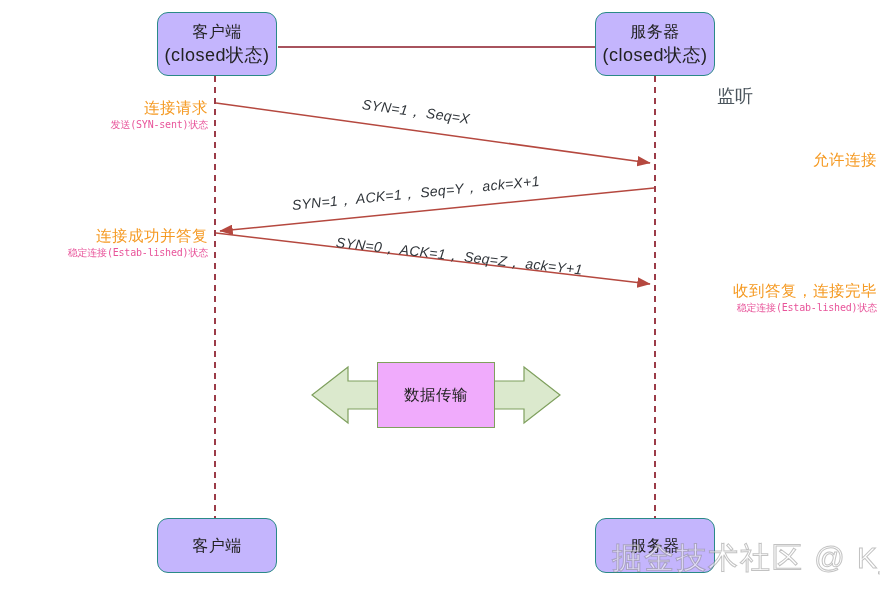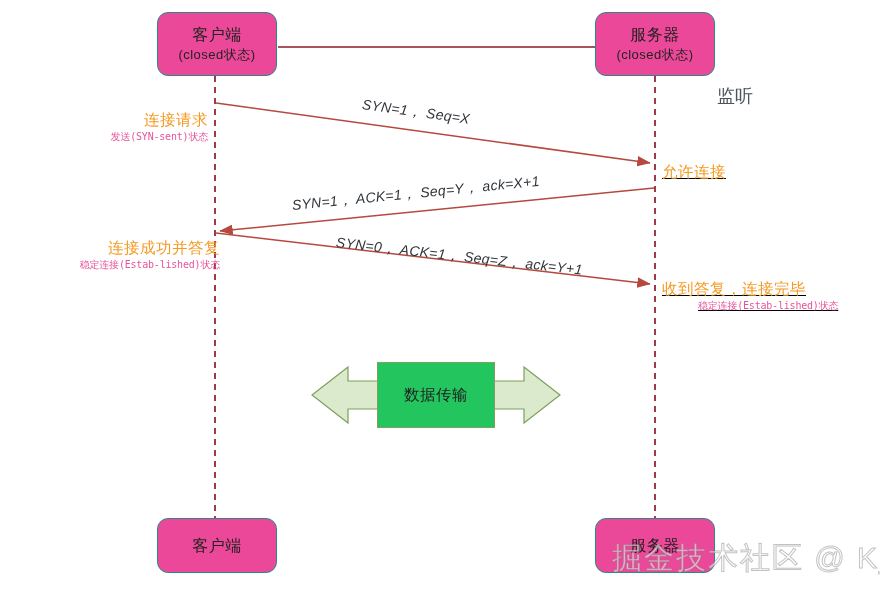--- a/index.html
+++ b/index.html
@@ -20,57 +20,56 @@
   svg.layer {
     position: absolute;
     left: 0;
     top: 0;
     width: 880px;
     height: 591px;
   }
   .node-box {
     position: absolute;
     box-sizing: border-box;
-    background: #ec4899;
+    background: #c4b5fd;
     border: 1.6px solid #2a8a87;
     border-radius: 11px;
     display: flex;
     flex-direction: column;
     align-items: center;
     justify-content: center;
     color: #222222;
     font-size: 16px;
     line-height: 1.35;
     text-align: center;
     letter-spacing: 0.5px;
   }
-  .node-box .l2 { font-size: 13px; }
+  .node-box .l2 { font-size: 18px; }
 
   .ann {
     position: absolute;
     text-align: center;
     white-space: nowrap;
     line-height: 1.3;
-    margin-top: 12px;
   }
   .ann .title {
     color: #f59a23;
     font-size: 15.5px;
     font-weight: 500;
     letter-spacing: 0.5px;
   }
   .ann .sub {
     color: #e8549a;
     font-size: 10px;
     font-family: "DejaVu Sans Mono", "Liberation Mono", monospace;
     letter-spacing: -0.2px;
     padding-left: 36px;
   }
   .ann.left { text-align: right; }
-  .ann.right { text-align: left; text-decoration: underline; }
+  .ann.right { text-align: right; }
 
   .listen-note {
     position: absolute;
     color: #4a545c;
     font-size: 18px;
     text-align: center;
     line-height: 1.35;
     white-space: nowrap;
   }
 
@@ -80,21 +79,21 @@
     font-size: 14px;
     color: #30353a;
     white-space: nowrap;
     transform-origin: left center;
     letter-spacing: 0.3px;
   }
 
   .data-box {
     position: absolute;
     box-sizing: border-box;
-    background: #22c55e;
+    background: #f0abfc;
     border: 1.2px solid #7fa05e;
     display: flex;
     align-items: center;
     justify-content: center;
     color: #222222;
     font-size: 15.5px;
     letter-spacing: 0.5px;
   }
 
   .watermark {
@@ -159,26 +158,26 @@
 
   <div class="ann left" style="left:0px; top:98px; width:208px;">
     <div class="title">连接请求</div>
     <div class="sub">发送(SYN-sent)状态</div>
   </div>
 
   <div class="ann right" style="left:662px; top:150px; width:215px;">
     <div class="title">允许连接</div>
   </div>
 
-  <div class="ann left" style="left:12px; top:226px; width:208px;">
+  <div class="ann left" style="left:0px; top:226px; width:208px;">
     <div class="title">连接成功并答复</div>
     <div class="sub">稳定连接(Estab-lished)状态</div>
   </div>
 
-  <div class="ann right" style="left:662px; top:267px; width:215px;">
+  <div class="ann right" style="left:662px; top:281px; width:215px;">
     <div class="title">收到答复，连接完毕</div>
     <div class="sub">稳定连接(Estab-lished)状态</div>
   </div>
 
   <div class="msg-label" style="left:362px; top:96px; transform: rotate(7.8deg);">SYN=1， Seq=X</div>
 
   <div class="msg-label" style="left:292px; top:197px; transform: rotate(-5.6deg);">SYN=1， ACK=1， Seq=Y， ack=X+1</div>
 
   <div class="msg-label" style="left:336px; top:234px; transform: rotate(6.4deg);">SYN=0， ACK=1， Seq=Z， ack=Y+1</div>
 

